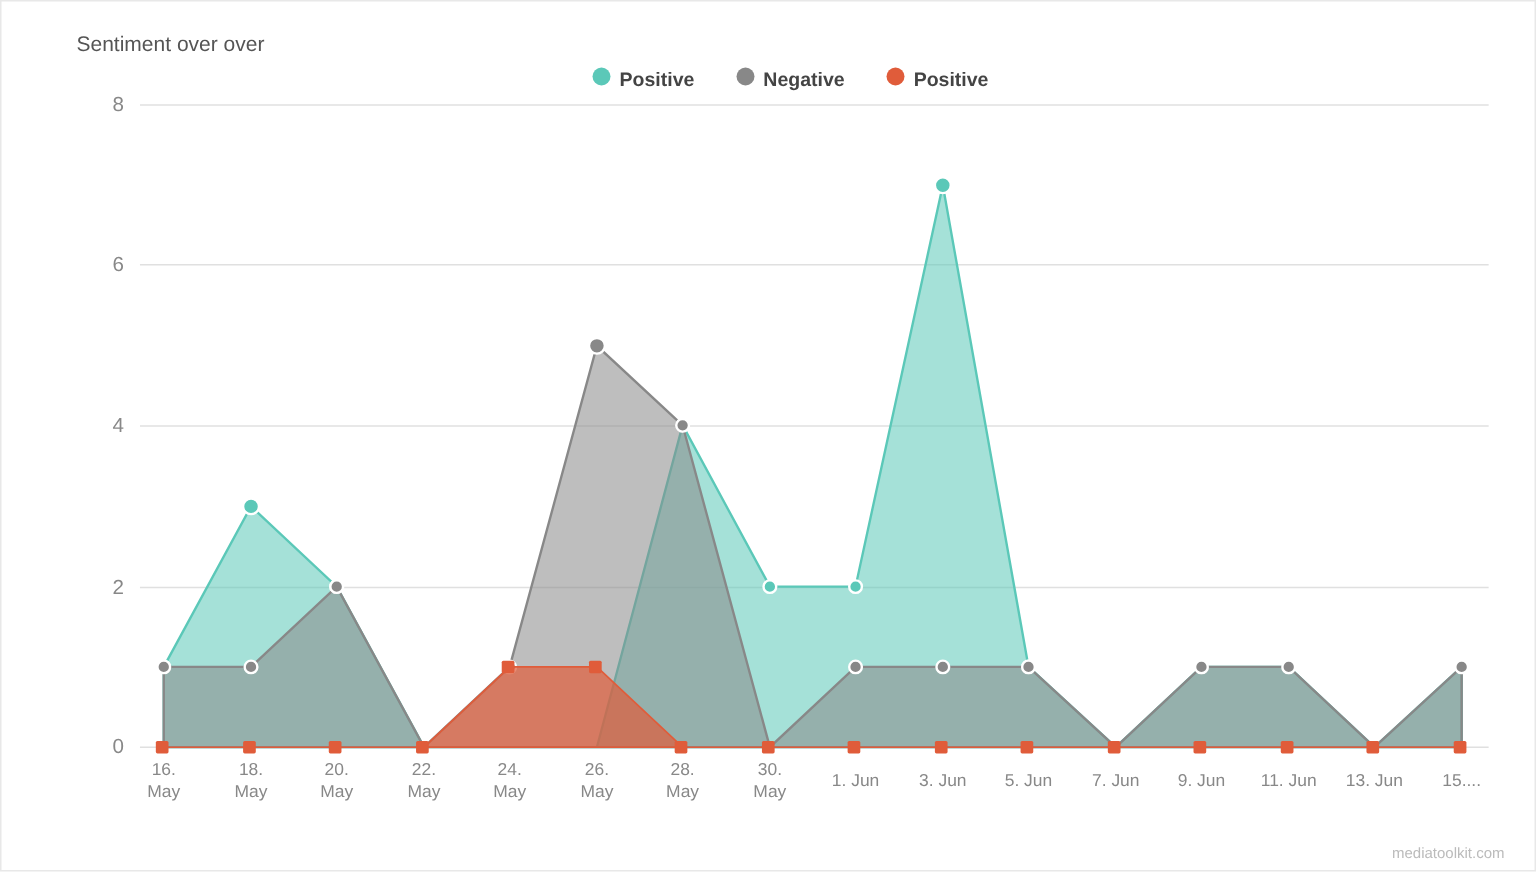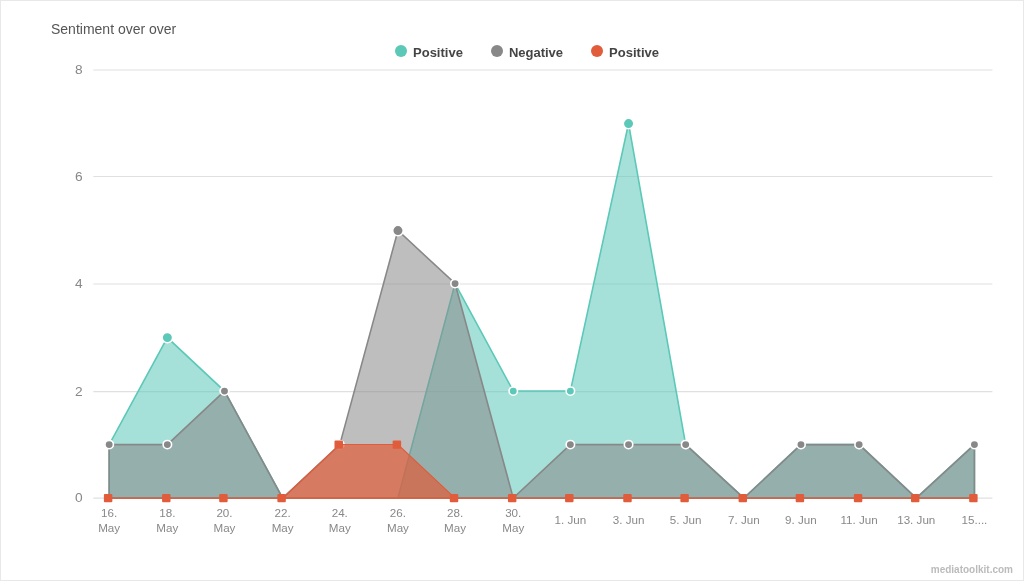--- a/index.html
+++ b/index.html
@@ -55,24 +55,23 @@
       height: calc(100% - 60px);
     }
     svg.main-svg {
       width: 100%;
       height: 100%;
       overflow: visible;
     }
     .watermark {
       position: absolute;
       bottom: 5px;
-      right: 10px;
+      right: 20px;
       font-size: 10px;
       color: #bbb;
-      font-weight: bold;
     }
   </style>
 </head>
 <body>
 
 <div class="chart-container">
   <div class="chart-title">Sentiment over over</div>
   <div class="legend">
     <div class="legend-item">
       <div class="legend-dot dot-positive"></div>

